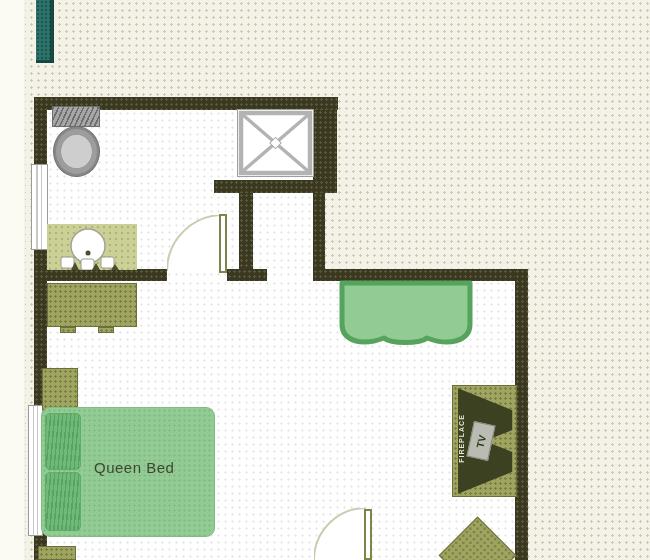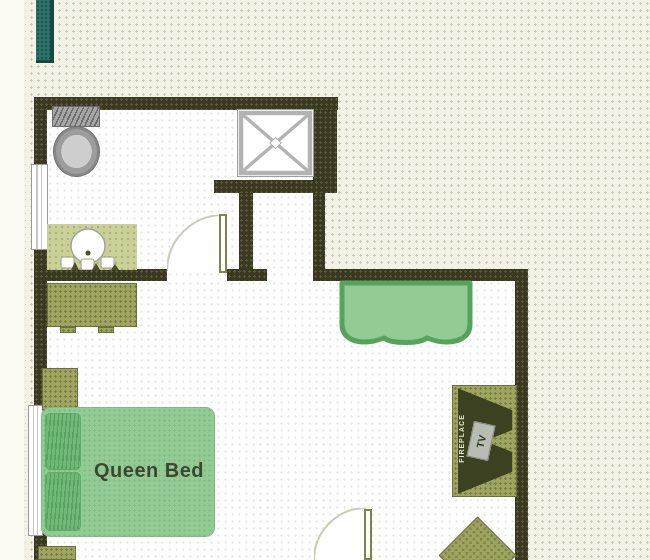--- a/index.html
+++ b/index.html
@@ -41,21 +41,21 @@
   #nightstand-2{left:38px;top:546px;width:38px;height:14px;}
   #queen-bed{left:41px;top:407px;width:174px;height:130px;border-radius:9px;
     background-color:var(--bed-green,#92cb93);
     background-image:radial-gradient(rgba(55,125,65,.16) 1px, transparent 1.25px);background-size:5px 5px;
     border:1px solid #7dbd82;box-sizing:border-box;}
   .pillow{background-color:var(--pillow-green,#6fba76);border-radius:5px;
     background-image:repeating-linear-gradient(95deg, rgba(35,100,48,.28) 0 1.5px, transparent 1.5px 4px);
     border:1px solid #5dae67;box-sizing:border-box;}
   #pillow-1{left:45px;top:413px;width:36px;height:57px;}
   #pillow-2{left:45px;top:472px;width:36px;height:59px;}
-  #queen-bed-label{left:94px;top:459px;font-size:20px;font-weight:bold;color:var(--text-dark,#3e4631);letter-spacing:.5px;}
+  #queen-bed-label{left:94px;top:459px;font-size:15px;font-weight:normal;color:var(--text-dark,#3e4631);letter-spacing:.5px;}
   #tv-unit{left:452px;top:385px;width:65px;height:112px;}
   #tv-dark-shape{left:0;top:0;width:100%;height:100%;background:#3c4122;
     clip-path:polygon(8% 2%, 94% 22%, 94% 40%, 50% 50%, 94% 60%, 94% 78%, 8% 98%);}
   #tv-screen{left:17px;top:37px;width:22px;height:36px;background:#b9bcb2;border:1px solid #87897d;
     transform:rotate(12deg);display:flex;align-items:center;justify-content:center;box-sizing:border-box;}
   #tv-label{transform:rotate(-90deg);font-size:10px;font-weight:bold;color:#33381d;}
   #fireplace-label{left:-28px;top:49px;width:72px;text-align:center;transform:rotate(-90deg);
     font-size:7px;font-weight:bold;color:#eae7d5;letter-spacing:1px;white-space:nowrap;}
   #armchair{left:450px;top:528px;width:55px;height:55px;transform:rotate(45deg);}
   .door-leaf{background:#fff;border:2px solid #7f844d;box-sizing:border-box;}

